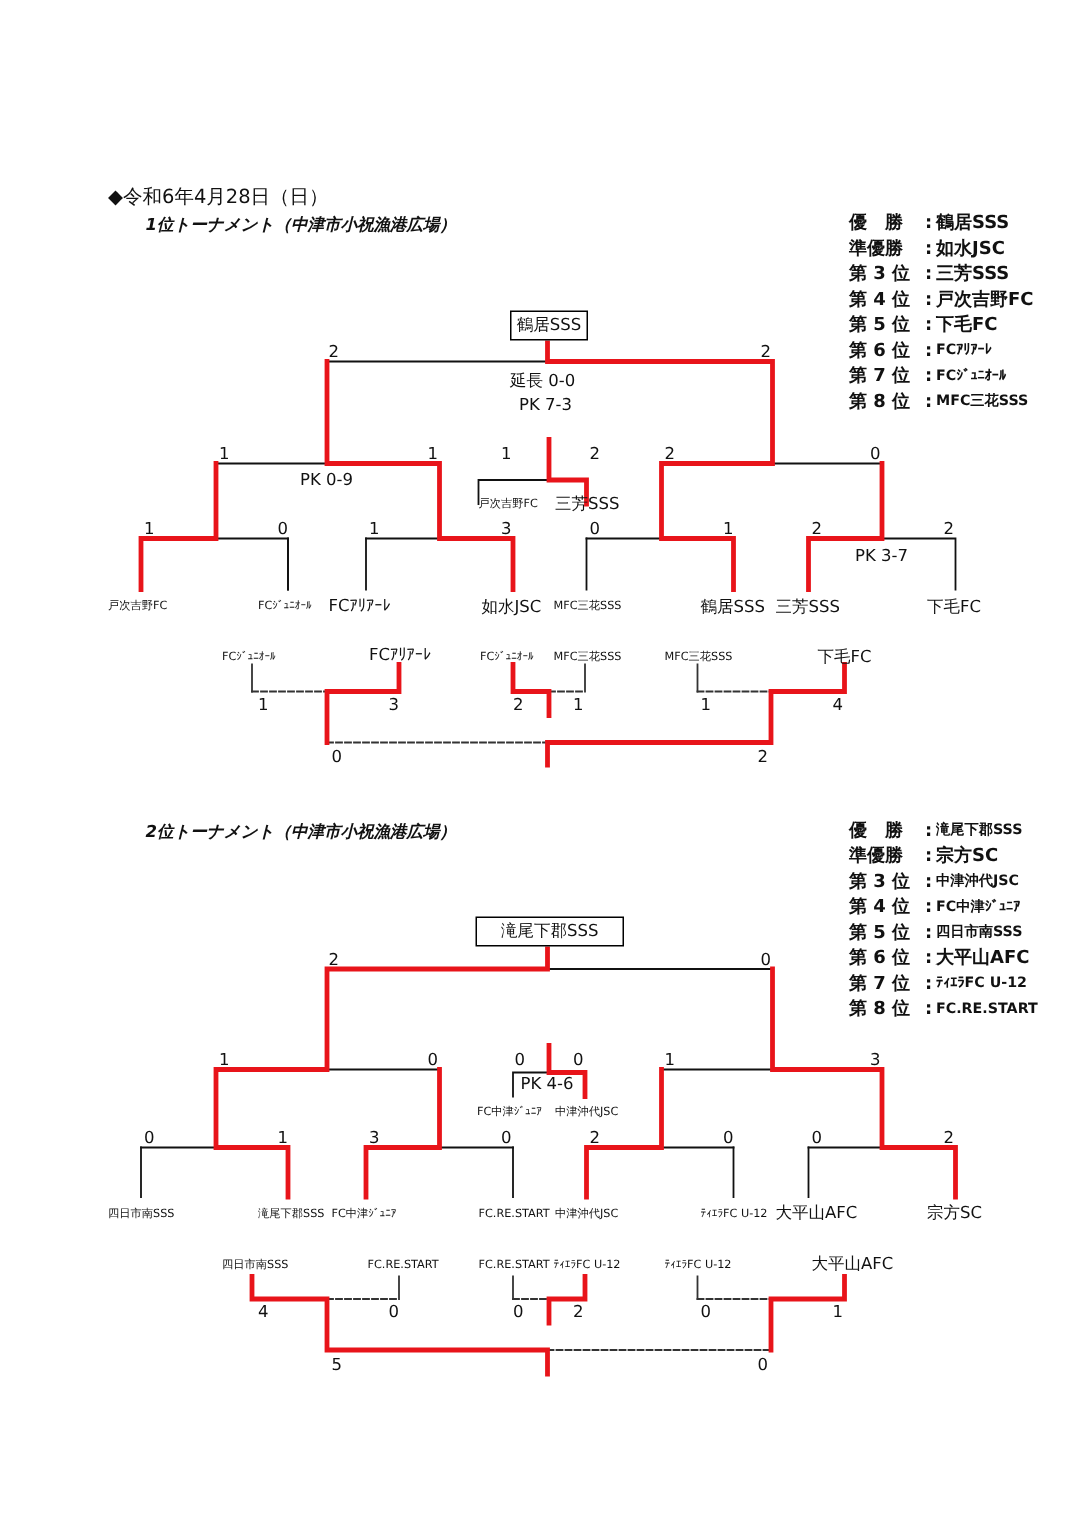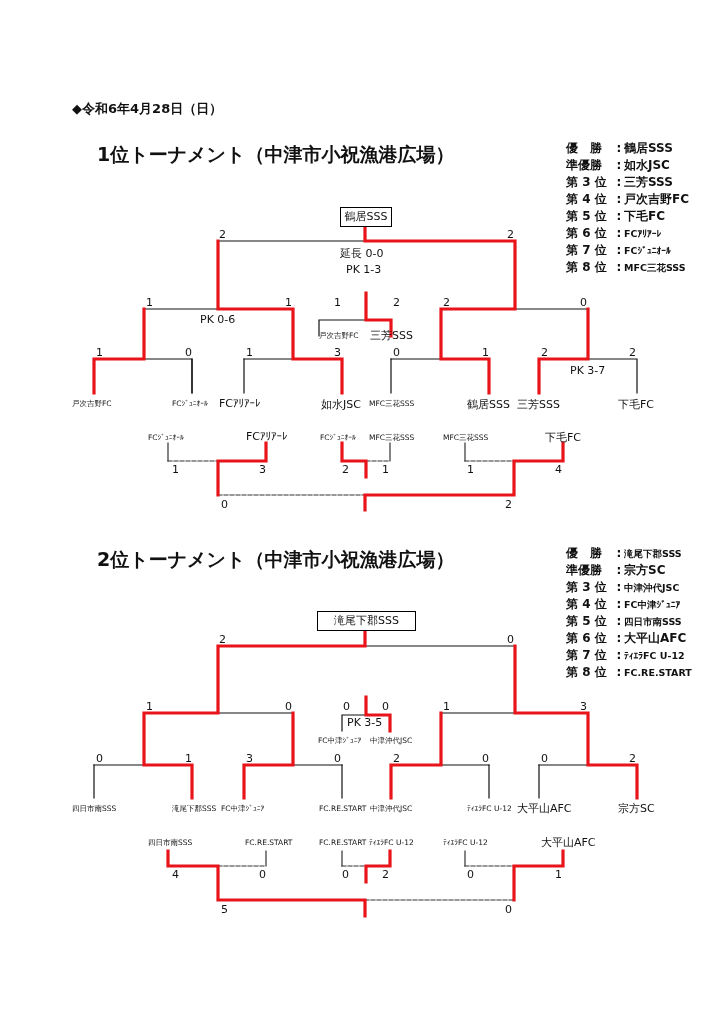--- a/index.html
+++ b/index.html
@@ -1,20 +1,20 @@
 <!DOCTYPE html>
 <html><head>
 <meta charset="utf-8">
 <style>
   html, body { margin: 0; padding: 0; background: #ffffff; }
   body { width: 724px; height: 1024px; position: relative; overflow: hidden;
          font-family: "DejaVu Sans", "Liberation Sans", sans-serif; color: #111; }
   .abs { position: absolute; white-space: nowrap; }
-  .date { left: 72px; top: 100px; font-size: 13px; font-weight: bold; }
-  .title { font-size: 19px; font-weight: bold; }
+  .date { left: 72px; top: 122px; font-size: 13px; font-weight: normal; }
+  .title { font-size: 11px; font-weight: bold; font-style: italic; }
   .results { font-size: 12px; line-height: 17px; }
   .results .row { display: flex; font-weight: bold; }
   .results .rk { width: 48px; display: inline-block; }
   .results .colon { width: 10px; display: inline-block; text-align: center; }
   .results .small { font-size: 9.5px; }
   svg { position: absolute; left: 0; top: 0; }
   .score { font-size: 11px; }
   .team-lg { font-size: 11px; }
   .team-sm { font-size: 7.5px; }
   .note { font-size: 11px; }
@@ -128,27 +128,27 @@
       <path d="M563 851 V866 H514 V900"></path>
     </g>
   </g>
 </svg>
 
 <div class="winbox" style="left:340px; top:207px; width:50px; height:18px;">鶴居SSS</div>
 
 <div class="abs score" style="left:219px; top:228px;">2</div>
 <div class="abs score" style="left:507px; top:228px;">2</div>
 <div class="abs note" style="left:340px; top:246px;">延長 0-0</div>
-<div class="abs note" style="left:346px; top:263px;">PK 1-3</div>
+<div class="abs note" style="left:346px; top:263px;">PK 7-3</div>
 
 <div class="abs score" style="left:146px; top:296px;">1</div>
 <div class="abs score" style="left:285px; top:296px;">1</div>
 <div class="abs score" style="left:443px; top:296px;">2</div>
 <div class="abs score" style="left:580px; top:296px;">0</div>
-<div class="abs note" style="left:200px; top:313px;">PK 0-6</div>
+<div class="abs note" style="left:200px; top:313px;">PK 0-9</div>
 
 <div class="abs score" style="left:334px; top:296px;">1</div>
 <div class="abs score" style="left:393px; top:296px;">2</div>
 <div class="abs team-sm" style="left:319px; top:331px;">戸次吉野FC</div>
 <div class="abs team-lg" style="left:370px; top:328px;">三芳SSS</div>
 
 <div class="abs score" style="left:96px; top:346px;">1</div>
 <div class="abs score" style="left:185px; top:346px;">0</div>
 <div class="abs score" style="left:246px; top:346px;">1</div>
 <div class="abs score" style="left:334px; top:346px;">3</div>
@@ -232,21 +232,21 @@
 <div class="abs score" style="left:219px; top:633px;">2</div>
 <div class="abs score" style="left:507px; top:633px;">0</div>
 
 <div class="abs score" style="left:146px; top:700px;">1</div>
 <div class="abs score" style="left:285px; top:700px;">0</div>
 <div class="abs score" style="left:443px; top:700px;">1</div>
 <div class="abs score" style="left:580px; top:700px;">3</div>
 
 <div class="abs score" style="left:343px; top:700px;">0</div>
 <div class="abs score" style="left:382px; top:700px;">0</div>
-<div class="abs note" style="left:347px; top:716px;">PK 3-5</div>
+<div class="abs note" style="left:347px; top:716px;">PK 4-6</div>
 <div class="abs team-sm" style="left:318px; top:736px;">FC中津ｼﾞｭﾆｱ</div>
 <div class="abs team-sm" style="left:370px; top:736px;">中津沖代JSC</div>
 
 <div class="abs score" style="left:96px; top:752px;">0</div>
 <div class="abs score" style="left:185px; top:752px;">1</div>
 <div class="abs score" style="left:246px; top:752px;">3</div>
 <div class="abs score" style="left:334px; top:752px;">0</div>
 <div class="abs score" style="left:393px; top:752px;">2</div>
 <div class="abs score" style="left:482px; top:752px;">0</div>
 <div class="abs score" style="left:541px; top:752px;">0</div>

